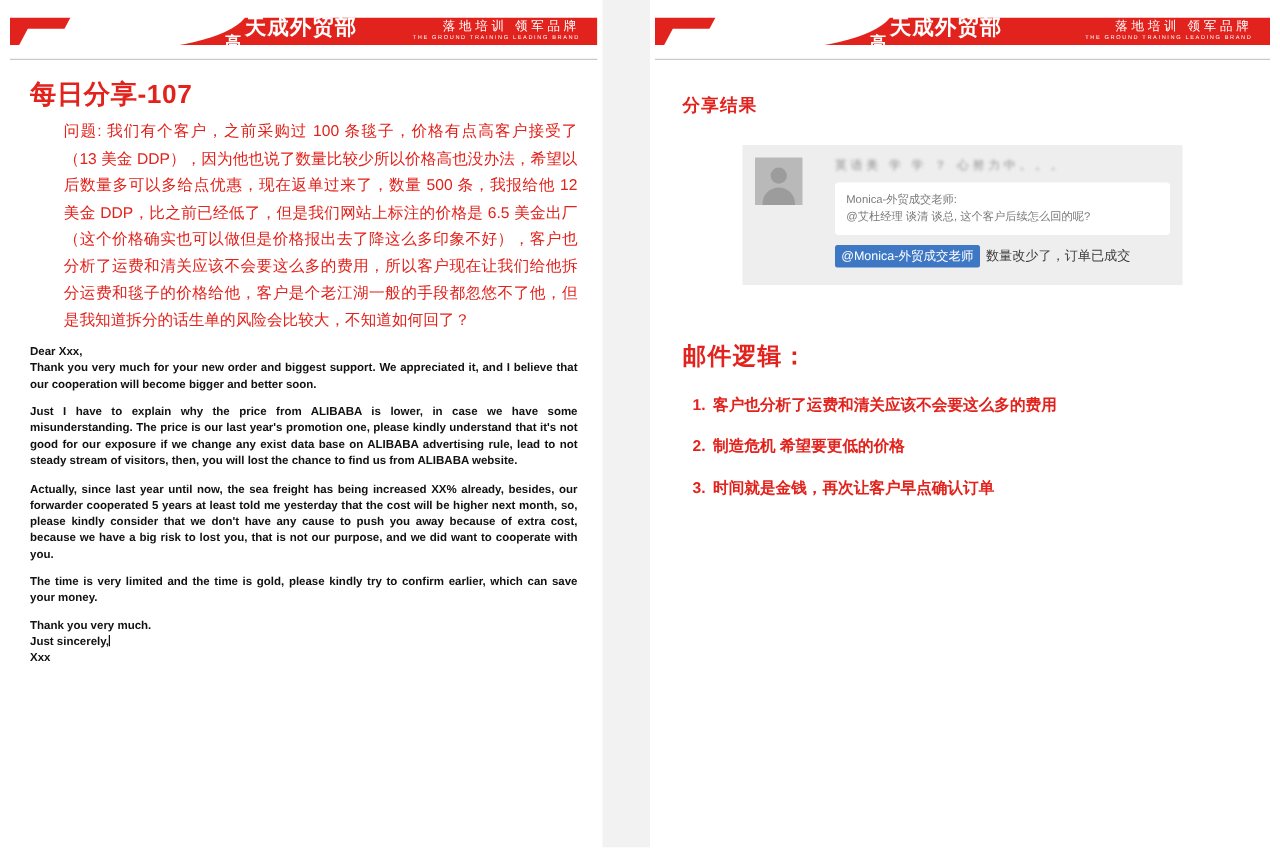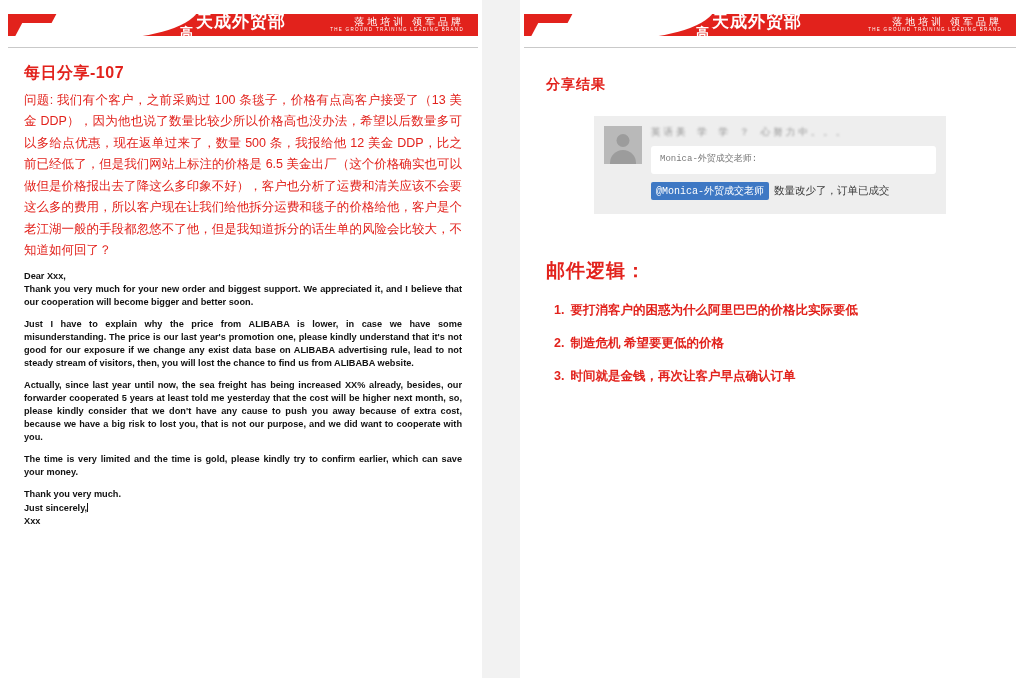--- a/index.html
+++ b/index.html
@@ -125,39 +125,40 @@
 
   
   .l-body { padding: 0 16px; }
   .title-row {
     display: flex;
     align-items: flex-start;
     margin-top: 16px;
   }
   .l-title {
     color: #e2221c;
-    font-size: 16px;
+    font-size: 21px;
     font-weight: bold;
     white-space: nowrap;
     line-height: 1.1;
     letter-spacing: 0.5px;
   }
   .l-subtitle {
     color: #e2221c;
     font-size: 12.5px;
     line-height: 1.65;
     margin-left: 8px;
     font-weight: normal;
   }
   .l-question {
     color: #e2221c;
     font-size: 12.5px;
     line-height: 1.72;
     margin-top: 8px;
     text-align: justify;
+    margin-left: 27px;
   }
   .l-mail {
     margin-top: 8px;
     color: #111111;
     font-size: 9.2px;
     line-height: 1.42;
     font-weight: bold;
     text-align: justify;
   }
   .l-mail p { margin: 0 0 9px 0; }
@@ -179,23 +180,22 @@
     margin-top: 28px;
     letter-spacing: 1px;
   }
   .chat-card {
     margin-top: 22px;
     margin-left: 48px;
     width: 352px;
     background: #eeeeee;
     padding: 10px 10px 14px 10px;
     display: flex;
-    gap: 9px;
+    gap: 26px;
     box-sizing: border-box;
-    font-family: Liberation Mono, monospace;
   }
   .avatar {
     width: 38px;
     height: 38px;
     background: #b9b9b9;
     flex: 0 0 38px;
     position: relative;
     overflow: hidden;
   }
   .avatar::after {
@@ -347,34 +347,35 @@
 
     <div class="r-body">
       <div class="r-title">分享结果</div>
 
       <div class="chat-card">
         <div class="avatar"></div>
         <div class="chat-col">
           <div class="chat-line1">英语美 学 学 ？  心努力中。。。</div>
           <div class="bubble">
             <div class="l1">Monica-外贸成交老师:</div>
+            <div class="l2">@艾杜经理 谈清  谈总, 这个客户后续怎么回的呢?</div>
           </div>
           <div class="chat-answer">
             <span class="mention">@Monica-外贸成交老师</span>
             <span>数量改少了，订单已成交</span>
           </div>
         </div>
       </div>
 
       <div class="r-section-title">邮件逻辑：</div>
 
       <ul class="r-list">
         <li>
           <span class="num">1.</span>
-          <span>要打消客户的困惑为什么阿里巴巴的价格比实际要低</span>
+          <span>客户也分析了运费和清关应该不会要这么多的费用</span>
         </li>
         <li>
           <span class="num">2.</span>
           <span>制造危机  希望要更低的价格</span>
         </li>
         <li>
           <span class="num">3.</span>
           <span>时间就是金钱，再次让客户早点确认订单</span>
         </li>
       </ul>

